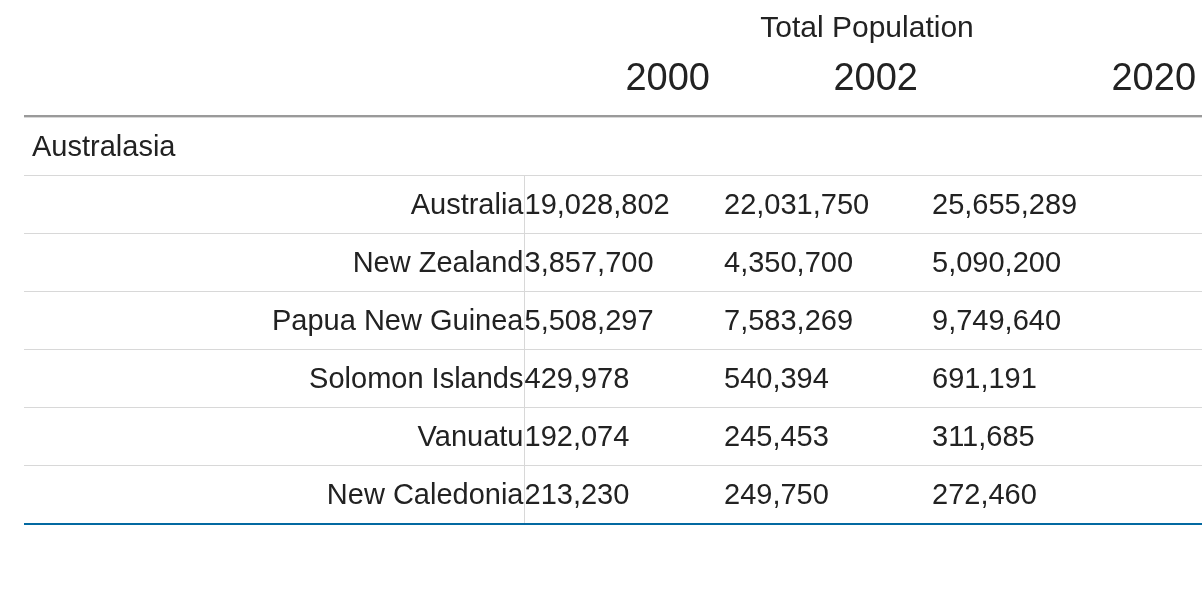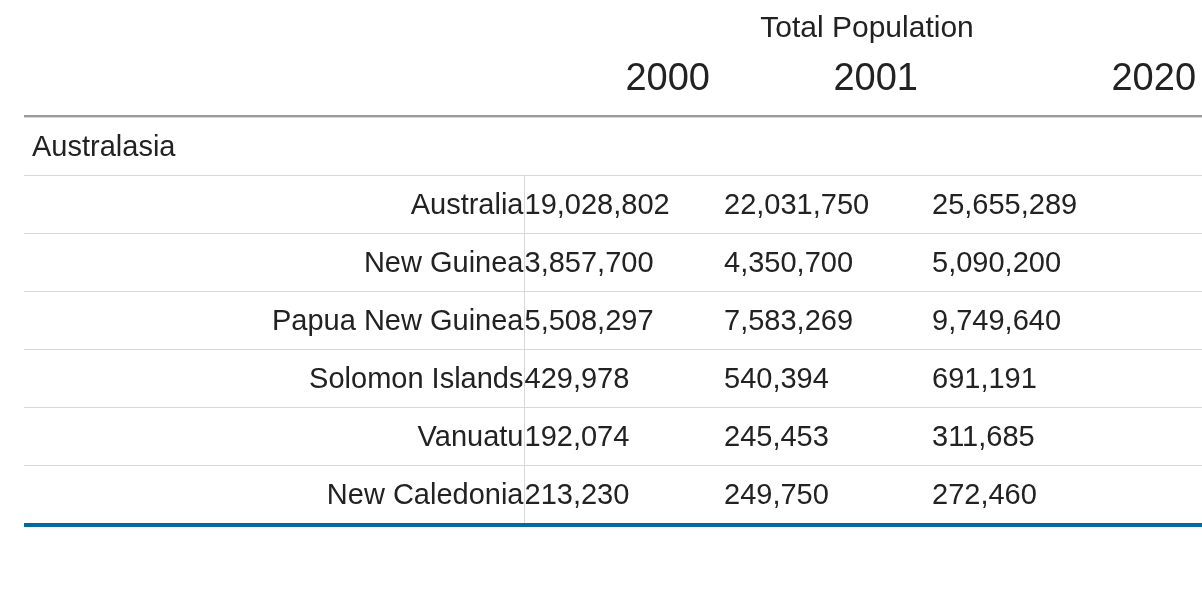--- a/index.html
+++ b/index.html
@@ -79,21 +79,21 @@
     border-right: 1px solid #d8d8d8;
   }
   tbody tr.group-row td.label-group {
     border-right: none;
   }
   tbody tr.data-row td.num {
     padding-right: 14px;
     font-variant-numeric: tabular-nums;
   }
   tbody tr.last-row td {
-    border-bottom: 4px solid #0369a1;
+    border-bottom: 2px solid #0369a1;
   }
 </style>
 </head>
 <body>
 
 <div class="table-wrap">
   <table class="poptable">
     <colgroup>
       <col class="c-label">
       <col class="c-y1">
@@ -101,39 +101,39 @@
       <col class="c-y3">
     </colgroup>
     <thead>
       <tr class="spanner-row">
         <th class="blank"></th>
         <th colspan="3" class="spanner-label">Total Population</th>
       </tr>
       <tr class="colhead-row">
         <th class="blank"></th>
         <th class="num">2000</th>
-        <th class="num">2001</th>
+        <th class="num">2002</th>
         <th class="num">2020</th>
       </tr>
       <tr class="rule-top">
         <td colspan="4"></td>
       </tr>
     </thead>
     <tbody>
       <tr class="group-row">
         <td colspan="4" class="label-group">Australasia</td>
       </tr>
       <tr class="data-row">
         <td class="label">Australia</td>
         <td class="num">19,028,802</td>
         <td class="num">22,031,750</td>
         <td class="num">25,655,289</td>
       </tr>
       <tr class="data-row">
-        <td class="label">New Guinea</td>
+        <td class="label">New Zealand</td>
         <td class="num">3,857,700</td>
         <td class="num">4,350,700</td>
         <td class="num">5,090,200</td>
       </tr>
       <tr class="data-row">
         <td class="label">Papua New Guinea</td>
         <td class="num">5,508,297</td>
         <td class="num">7,583,269</td>
         <td class="num">9,749,640</td>
       </tr>

